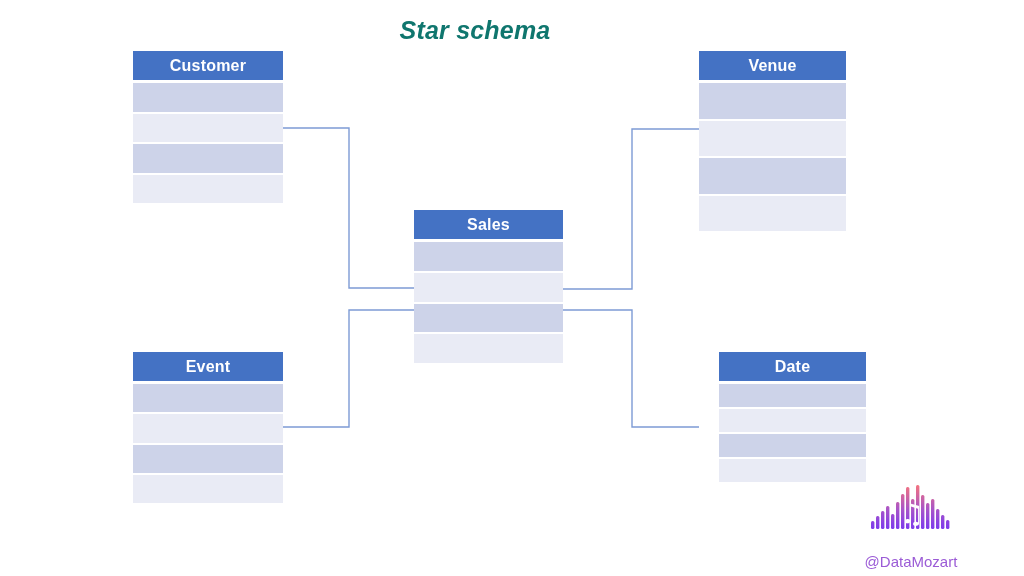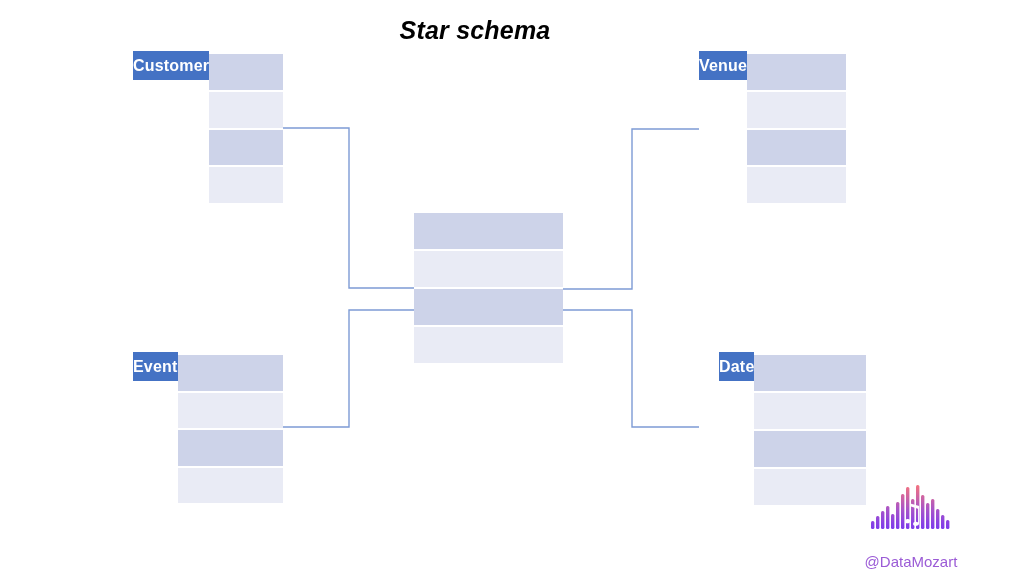--- a/index.html
+++ b/index.html
@@ -2,26 +2,26 @@
 <html><head>
 <meta charset="utf-8">
 <style>
   html,body{margin:0;padding:0;background:#ffffff;}
   #canvas{
     position:relative;width:1024px;height:576px;background:#ffffff;overflow:hidden;
     font-family:"Liberation Sans",sans-serif;
   }
   .title{
     position:absolute;top:16px;left:475px;transform:translateX(-50%);
-    margin:0;font-size:25px;font-weight:bold;font-style:italic;color:#000000;
+    margin:0;font-size:25px;font-weight:bold;font-style:italic;color:#0f766e;
     white-space:nowrap;letter-spacing:.2px;
   }
   #connector-layer{position:absolute;left:0;top:0;width:1024px;height:576px;}
   .connector{fill:none;stroke:var(--connector,#7D9BD5);stroke-width:1.4;}
-  .db-table{position:absolute;display:flex;flex-direction:row;}
+  .db-table{position:absolute;display:flex;flex-direction:column;}
   .db-header{
     height:29px;flex:0 0 29px;display:flex;align-items:center;justify-content:center;
     background:var(--header-bg,#4472C4);color:var(--header-text,#fff);
     font-weight:bold;font-size:16px;letter-spacing:.2px;
   }
   .db-rows{flex:1;display:flex;flex-direction:column;padding-top:3px;gap:2px;}
   .db-row{flex:1;}
   .row-dark{background:var(--row-dark,#CDD3E9);}
   .row-light{background:var(--row-light,#E9EBF5);}
   .watermark{position:absolute;left:860px;top:483px;width:102px;text-align:center;}
@@ -47,51 +47,54 @@
         <div class="db-header">
           <span>Customer</span>
         </div>
         <div class="db-rows">
           <div class="db-row row-dark"></div>
           <div class="db-row row-light"></div>
           <div class="db-row row-dark"></div>
           <div class="db-row row-light"></div>
         </div>
       </div>
-      <div class="db-table" style="left: 699px; top: 51px; width: 147px; height: 152px;">
+      <div class="db-table" style="left: 699px; top: 51px; width: 147px; height: 180px;">
         <div class="db-header">
           <span>Venue</span>
         </div>
         <div class="db-rows">
           <div class="db-row row-dark"></div>
           <div class="db-row row-light"></div>
           <div class="db-row row-dark"></div>
           <div class="db-row row-light"></div>
         </div>
       </div>
       <div class="db-table" style="left: 414px; top: 210px; width: 149px; height: 153px;">
+        <div class="db-header">
+          <span>Sales</span>
+        </div>
         <div class="db-rows">
           <div class="db-row row-dark"></div>
           <div class="db-row row-light"></div>
           <div class="db-row row-dark"></div>
           <div class="db-row row-light"></div>
         </div>
       </div>
       <div class="db-table" style="left: 133px; top: 352px; width: 150px; height: 151px; border-radius: 31px;">
         <div class="db-header">
           <span>Event</span>
         </div>
         <div class="db-rows">
           <div class="db-row row-dark"></div>
           <div class="db-row row-light"></div>
           <div class="db-row row-dark"></div>
           <div class="db-row row-light"></div>
         </div>
       </div>
-      <div class="db-table" style="left: 699px; top: 352px; width: 147px; height: 153px; padding-left: 20px;">
+      <div class="db-table" style="left: 699px; top: 352px; width: 147px; height: 130px; padding-left: 20px;">
         <div class="db-header">
           <span>Date</span>
         </div>
         <div class="db-rows">
           <div class="db-row row-dark"></div>
           <div class="db-row row-light"></div>
           <div class="db-row row-dark"></div>
           <div class="db-row row-light"></div>
         </div>
       </div>

